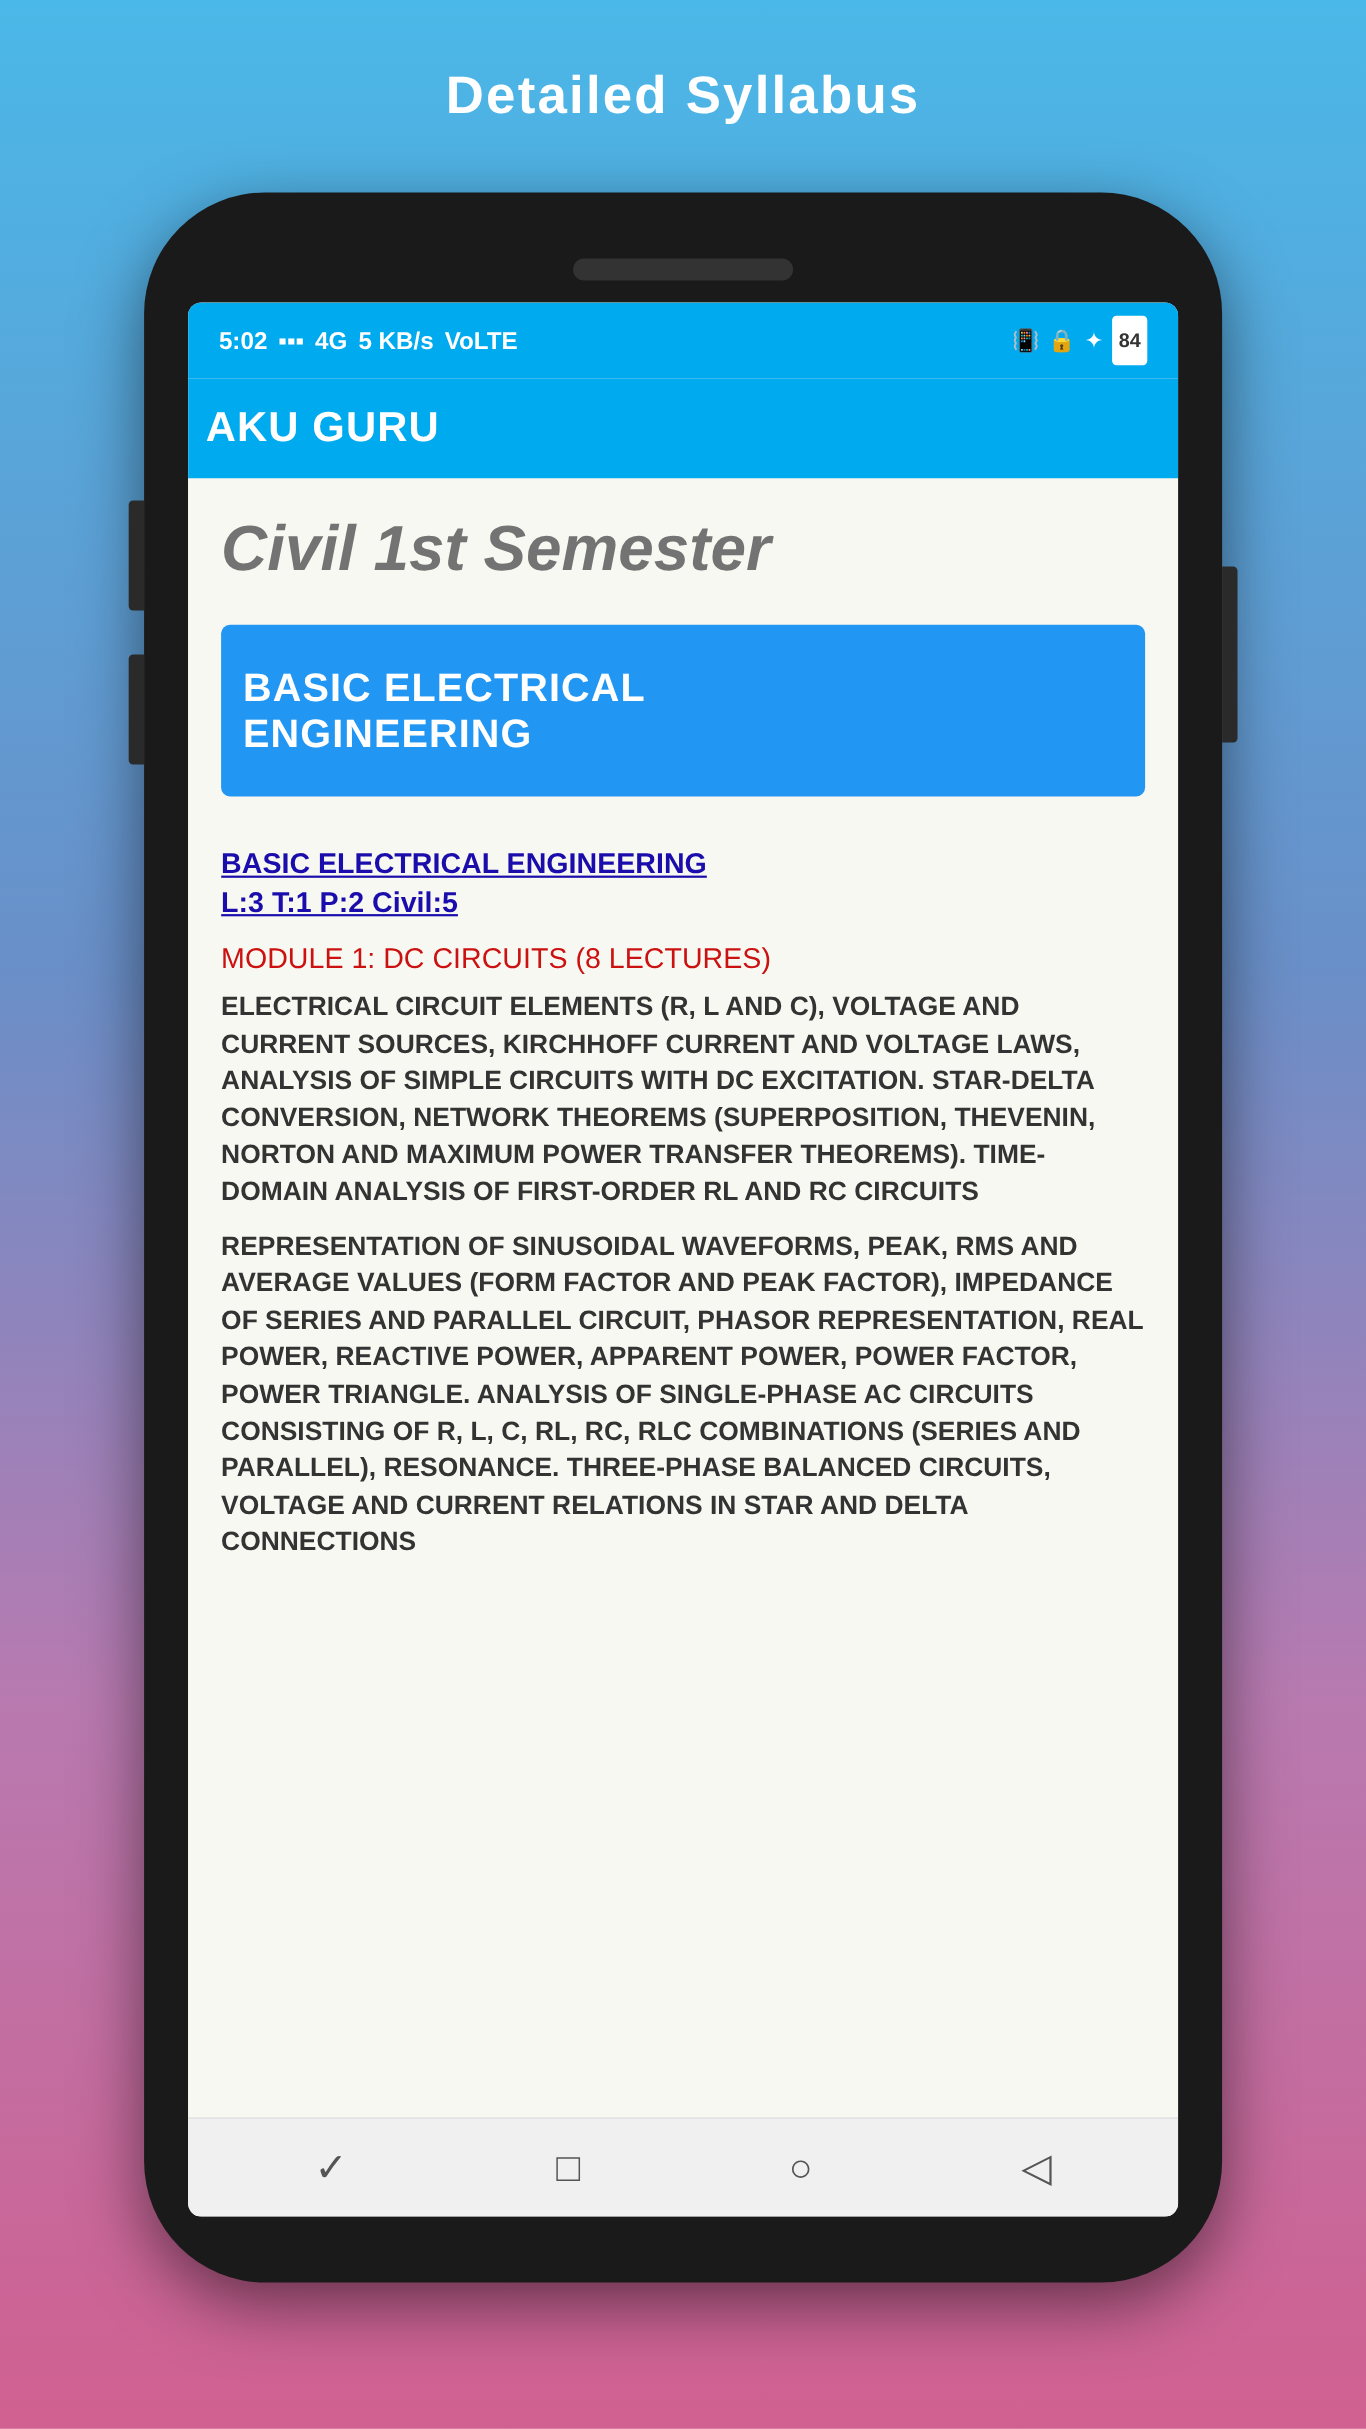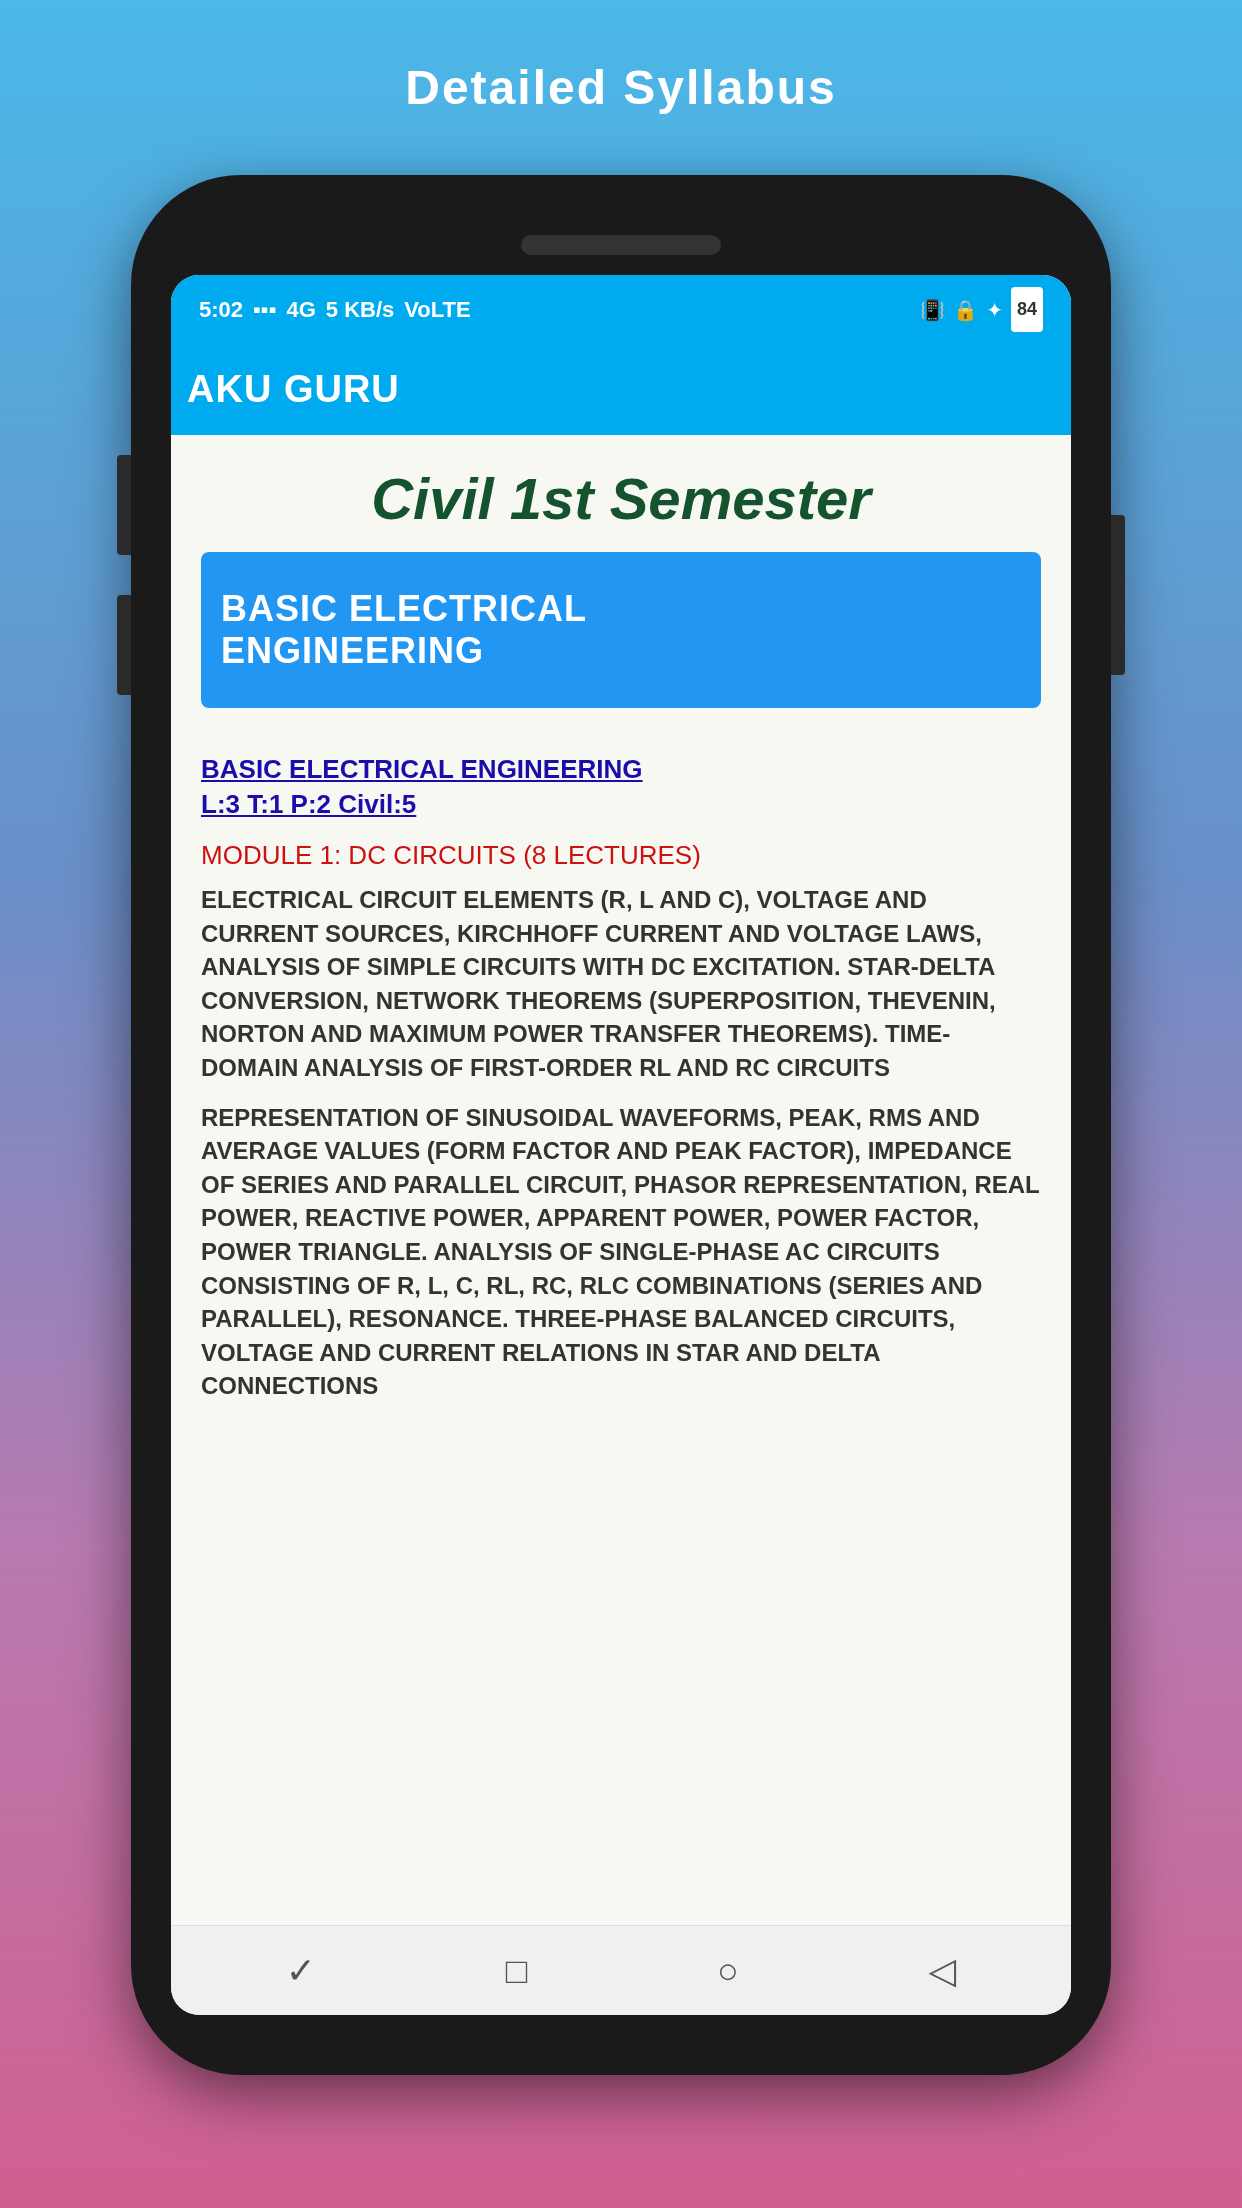--- a/index.html
+++ b/index.html
@@ -44,21 +44,21 @@
       height: 20px;
       background: #333;
       border-radius: 10px;
       margin: 0 auto 20px;
     }
 
     
     .phone-screen {
       flex: 1;
       background: #f5f5f0;
-      border-radius: 28px;
+      border-radius: 12px;
       overflow: hidden;
       display: flex;
       flex-direction: column;
     }
 
     
     .status-bar {
       background: #00aaee;
       padding: 12px 28px;
       display: flex;
@@ -113,25 +113,25 @@
     .screen-content {
       flex: 1;
       background: #f8f8f2;
       overflow: hidden;
       padding: 30px 30px 0;
       display: flex;
       flex-direction: column;
     }
 
     .semester-title {
-      color: #14532d;
+      color: #737373;
       font-size: 58px;
       font-weight: 900;
-      text-align: center;
-      margin-bottom: 20px;
+      text-align: left;
+      margin-bottom: 36px;
       font-style: italic;
     }
 
     .subject-button {
       background: #2196F3;
       color: white;
       font-size: 36px;
       font-weight: bold;
       text-align: left;
       padding: 36px 20px;

